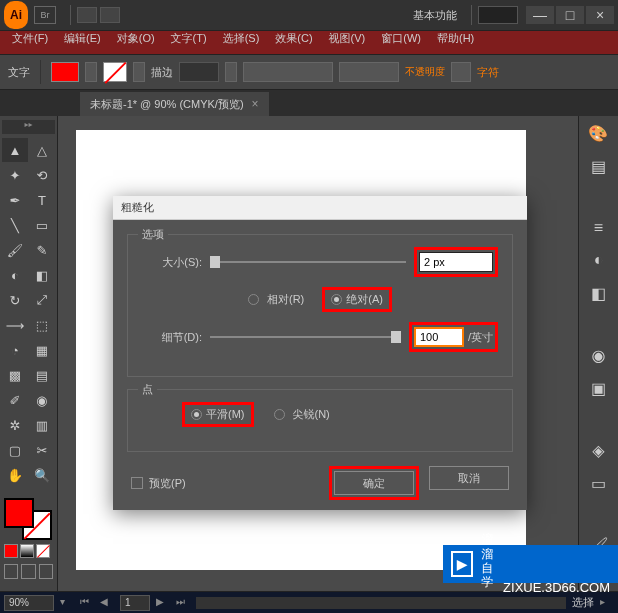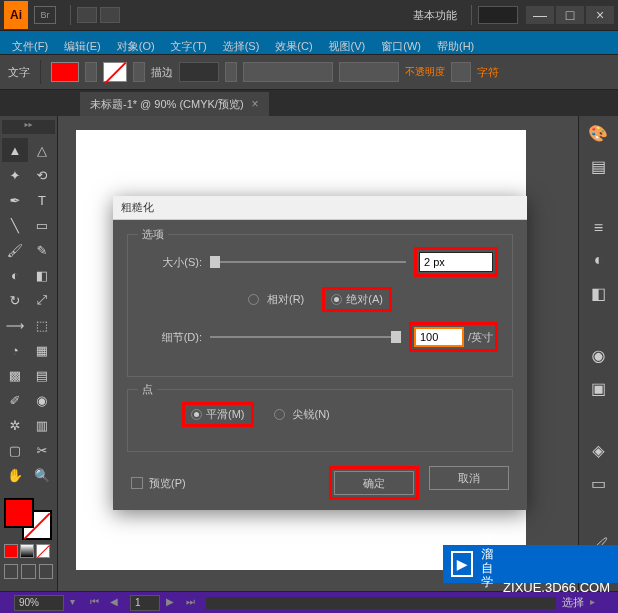--- a/index.html
+++ b/index.html
@@ -1,31 +1,31 @@
 <!DOCTYPE html>
 <html><head>
 <meta charset="utf-8">
 <style>
 * { margin: 0; padding: 0; box-sizing: border-box; font-family: "Microsoft YaHei", Arial, sans-serif; }
 body { background: #4a4a4a; width: 618px; height: 613px; overflow: hidden; position: relative; }
 
 
 .titlebar { height: 30px; background: #323232; display: flex; align-items: center; padding: 0 4px; }
-.ai-logo { width: 24px; height: 28px; background: #ff7c00; color: #330000; font-weight: bold; font-size: 12px; display: flex; align-items: center; justify-content: center; margin-right: 6px; }
+.ai-logo { width: 24px; height: 28px; background: #ff7c00; color: #330000; font-weight: bold; font-size: 12px; display: flex; align-items: center; justify-content: center; margin-right: 6px; border-radius: 10px; }
 .br-icon { width: 22px; height: 18px; border: 1px solid #666; color: #999; font-size: 9px; display: flex; align-items: center; justify-content: center; margin-right: 8px; }
 .titlebar-divider { width: 1px; height: 20px; background: #555; margin: 0 6px; }
 .titlebar-btn { width: 20px; height: 16px; background: #444; border: 1px solid #555; margin-right: 3px; }
 .titlebar-spacer { flex: 1; }
 .workspace-label { color: #ccc; font-size: 11px; margin-right: 8px; }
 .search-box { width: 40px; height: 18px; background: #222; border: 1px solid #555; margin-right: 8px; }
 .window-controls { display: flex; gap: 2px; }
 .win-btn { width: 28px; height: 18px; background: #444; color: #ccc; font-size: 14px; display: flex; align-items: center; justify-content: center; }
 
 
-.menubar { height: 24px; background: #0369a1; display: flex; align-items: flex-end; padding: 0 4px; border-top: 1px solid #222; }
+.menubar { height: 24px; background: #7f1d1d; display: flex; align-items: flex-start; padding: 0 4px; border-top: 1px solid #222; }
 .menu-item { color: #ccc; font-size: 11px; padding: 0 8px; cursor: pointer; }
 
 
 .controlbar { height: 36px; background: #444; display: flex; align-items: center; padding: 0 8px; border-top: 1px solid #222; border-bottom: 1px solid #222; gap: 6px; }
 .ctrl-label { color: #ccc; font-size: 11px; }
 .ctrl-divider { width: 1px; height: 24px; background: #333; margin: 0 4px; }
 .fill-swatch { width: 28px; height: 20px; background: #ff0000; border: 1px solid #888; }
 .fill-dropdown { width: 12px; height: 20px; background: #555; border: 1px solid #666; }
 .none-swatch { width: 24px; height: 20px; background: #fff; position: relative; border: 1px solid #888; }
 .none-swatch::after { content: ''; position: absolute; width: 130%; height: 2px; background: red; top: 50%; left: -15%; transform: rotate(-45deg); }
@@ -85,21 +85,21 @@
 .radio { width: 11px; height: 11px; border-radius: 50%; border: 1px solid #888; display: inline-block; margin-right: 4px; position: relative; }
 .radio.checked::after { content: ''; width: 5px; height: 5px; background: #ccc; border-radius: 50%; position: absolute; top: 2px; left: 2px; }
 .radio-label { margin-right: 14px; }
 .unit { margin-left: 4px; }
 .dialog-footer { display: flex; justify-content: space-between; align-items: center; margin-top: 14px; padding: 0 4px;}
 .checkbox { width: 12px; height: 12px; border: 1px solid #888; display: inline-block; margin-right: 6px; }
 .btn { width: 80px; height: 24px; background: #535353; border: 1px solid #888; color: #ccc; font-size: 11px; display: flex; align-items: center; justify-content: center; cursor: pointer; }
 .btn-row { display: flex; gap: 10px; }
 
 
-.statusbar { position: absolute; bottom: 0; left: 0; right: 0; height: 22px; background: #4c1d95; border-top: 1px solid #222; display: flex; align-items: center; padding: 0 14px; gap: 6px; color: #ccc; font-size: 11px; }
+.statusbar { position: absolute; bottom: 0; left: 0; right: 0; height: 22px; background: #0f172a; border-top: 1px solid #222; display: flex; align-items: center; padding: 0 4px; gap: 6px; color: #ccc; font-size: 11px; }
 .zoom-box { width: 50px; height: 16px; background: #333; border: 1px solid #555; color: #ccc; font-size: 10px; padding: 1px 4px; }
 .nav-btn { width: 14px; height: 14px; color: #888; font-size: 10px; }
 .scrollbar-h { flex: 1; height: 12px; background: #333; }
 
 
 .watermark { position: absolute; bottom: 30px; right: 0; width: 175px; height: 38px; background: #0066cc; color: #fff; display: flex; align-items: center; padding: 4px 8px; gap: 8px; font-size: 12px; }
 .wm-icon { width: 26px; height: 26px; border: 2px solid #fff; display: flex; align-items: center; justify-content: center; font-size: 14px; }
 .wm-text { display: flex; line-height: 1.2; }
 .wm-sub { font-size: 13px; margin-top: 48px; }
 </style>

